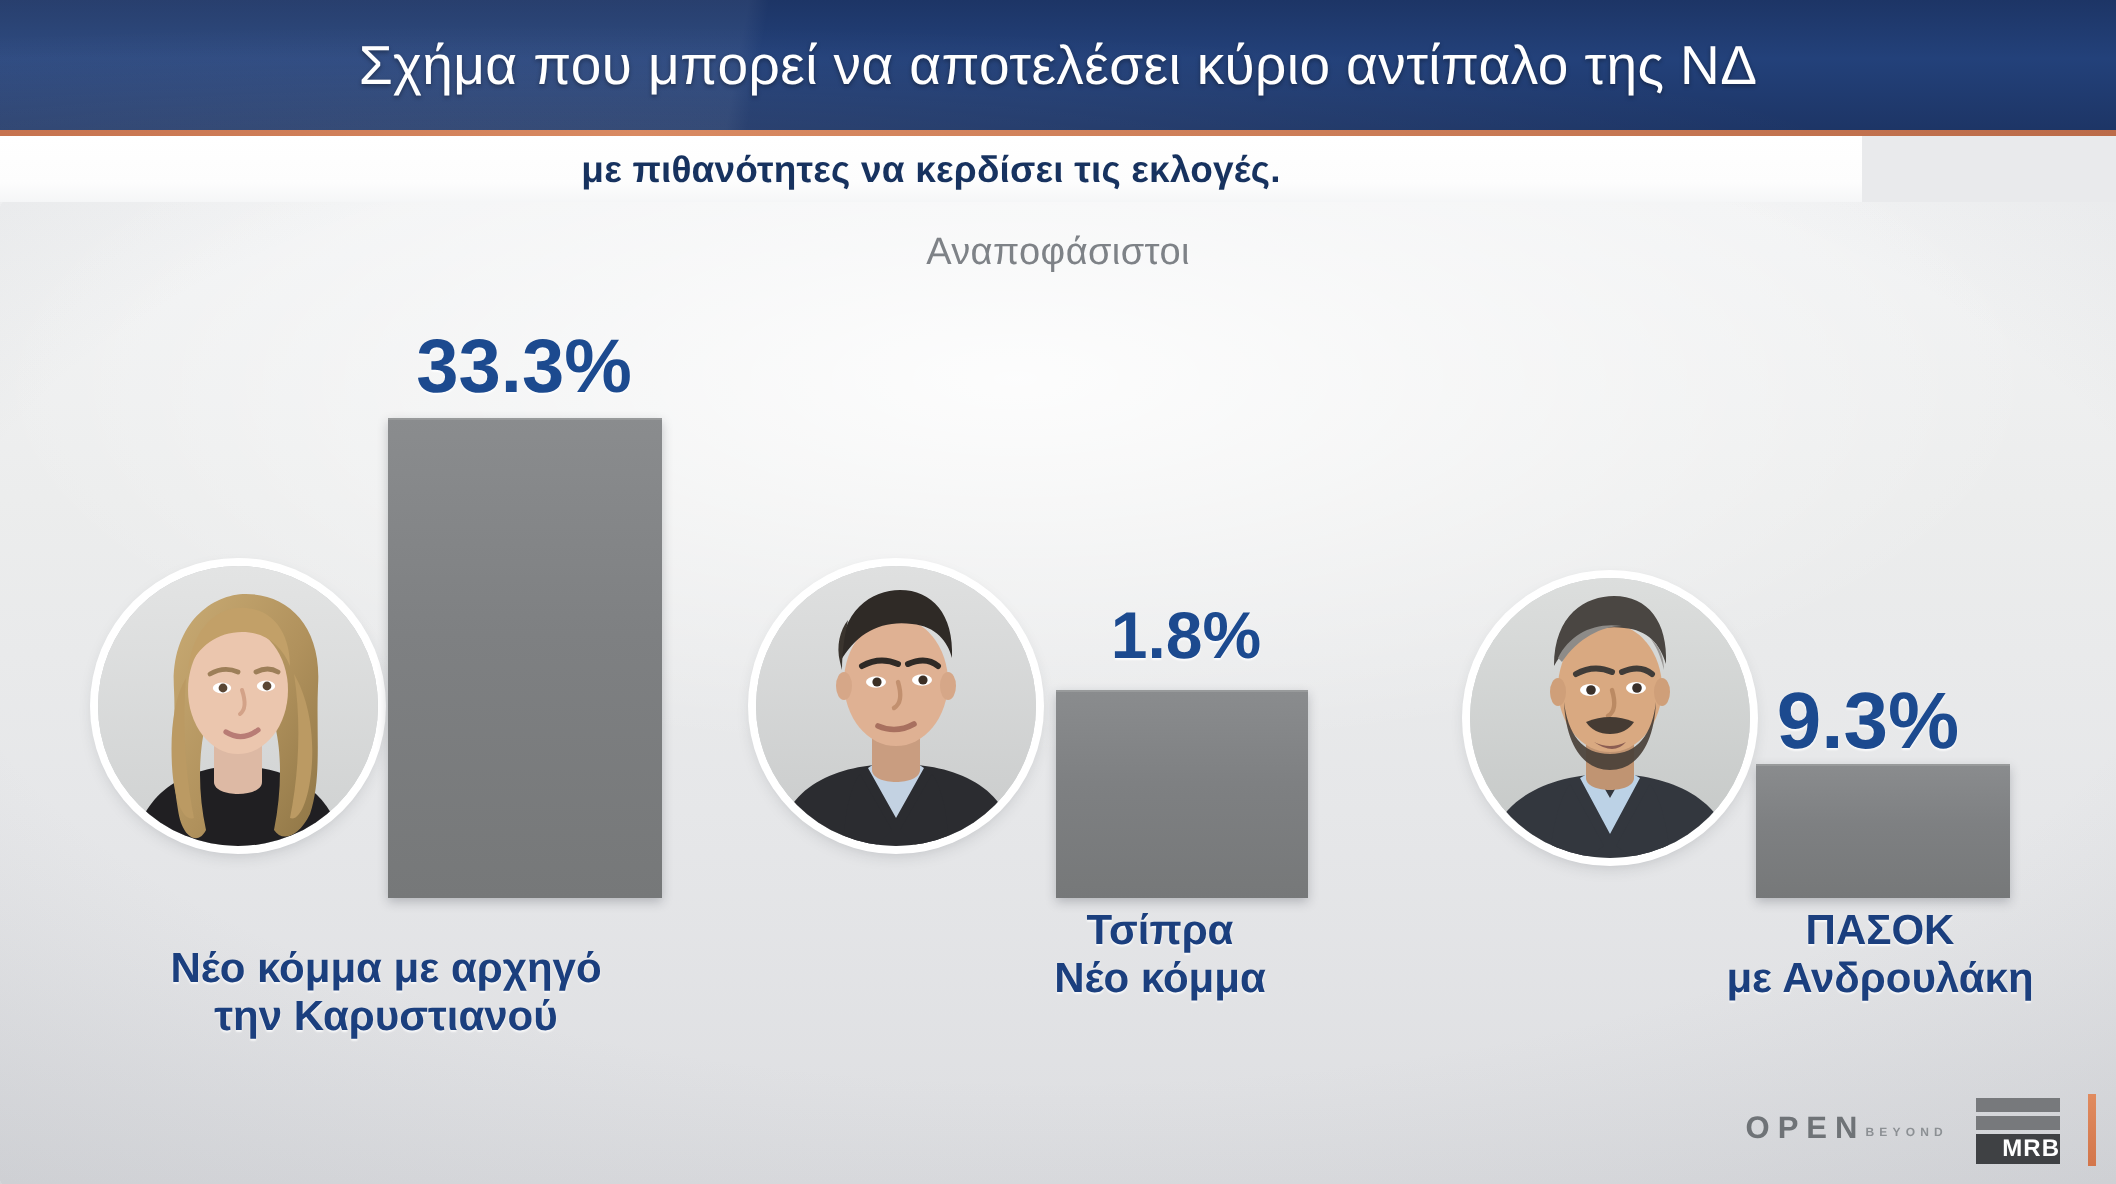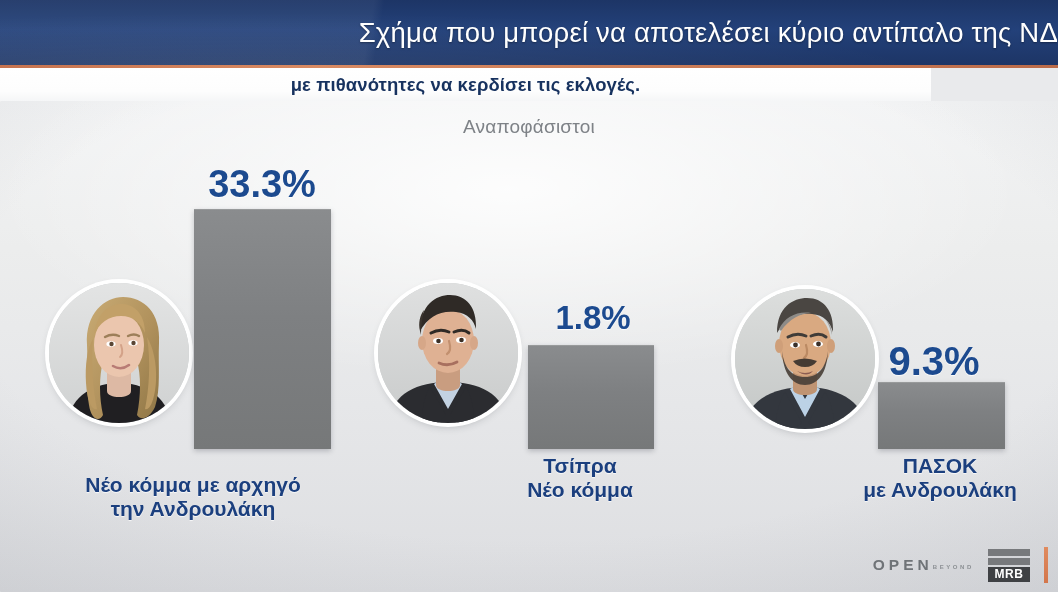--- a/index.html
+++ b/index.html
@@ -7,21 +7,21 @@
   body {
     font-family:"Liberation Sans", sans-serif;
     background:#e9eaec;
     position:relative;
   }
 
   
   #header-band{
     position:absolute; left:0; top:0; width:1058px; height:65px;
     background:linear-gradient(180deg,#1d3566 0%,#23417a 45%,#1d3566 100%);
-    display:flex; align-items:center; justify-content:flex-end;
+    display:flex; align-items:center; justify-content:center;
     overflow:hidden;
   }
   #header-band::before{
     content:""; position:absolute; left:0; top:0; width:100%; height:100%;
     background:
       linear-gradient(100deg, rgba(255,255,255,.05) 0 35%, rgba(255,255,255,0) 36% 100%),
       radial-gradient(ellipse at 25% 120%, rgba(255,255,255,.08), rgba(255,255,255,0) 60%);
     pointer-events:none;
   }
   #main-title{
@@ -130,21 +130,21 @@
   #open-tagline{
     color:#8c9094; font-size:6px; font-weight:bold; letter-spacing:2.6px;
     margin-top:3px;
   }
   #mrb-logo{ width:42px; }
   #mrb-bar-top,#mrb-bar-mid{
     height:7px; background:#77797c; margin-bottom:2px;
   }
   #mrb-plate{
     background:#3f4144; color:#ffffff; font-size:12px; font-weight:bold;
-    letter-spacing:.5px; text-align:center; line-height:15px; height:15px;
+    letter-spacing:.5px; text-align:right; line-height:15px; height:15px;
   }
   #orange-accent{
     width:4px; height:36px;
     background:linear-gradient(180deg,#e08b5f,#d3764b);
   }
 </style>
 </head>
 <body>
 
 <div id="header-band">
@@ -203,21 +203,21 @@
         <path d="M64 83 q8 5 16 -1" stroke="#b87c75" stroke-width="2.6" fill="none" stroke-linecap="round"></path>
 
         <path d="M44 56 C42 82 44 106 48 126 C43 128 38 118 37 100 C36 82 38 66 44 56 Z" fill="#bb9a63"></path>
         <path d="M98 54 C102 80 100 106 96 126 C101 128 106 116 107 98 C108 80 104 64 98 54 Z" fill="#bb9a63"></path>
       </svg>
     </div>
     <div class="bar" id="g1-bar"></div>
     <div class="value" id="g1-value">33.3%</div>
     <div class="caption" id="g1-caption">
       <div>Νέο κόμμα με αρχηγό</div>
-      <div>την Ανδρουλάκη</div>
+      <div>την Καρυστιανού</div>
     </div>
   </div>
 
   <div class="group">
     <div class="portrait" id="g2-portrait">
       <svg viewBox="0 0 140 140" preserveAspectRatio="xMidYMid slice" aria-hidden="true">
         <defs>
           <linearGradient id="bg2" x1="0" y1="0" x2="0" y2="1">
             <stop offset="0" stop-color="#dfe0e0"></stop>
               <stop offset="1" stop-color="#c9cbcb"></stop>

